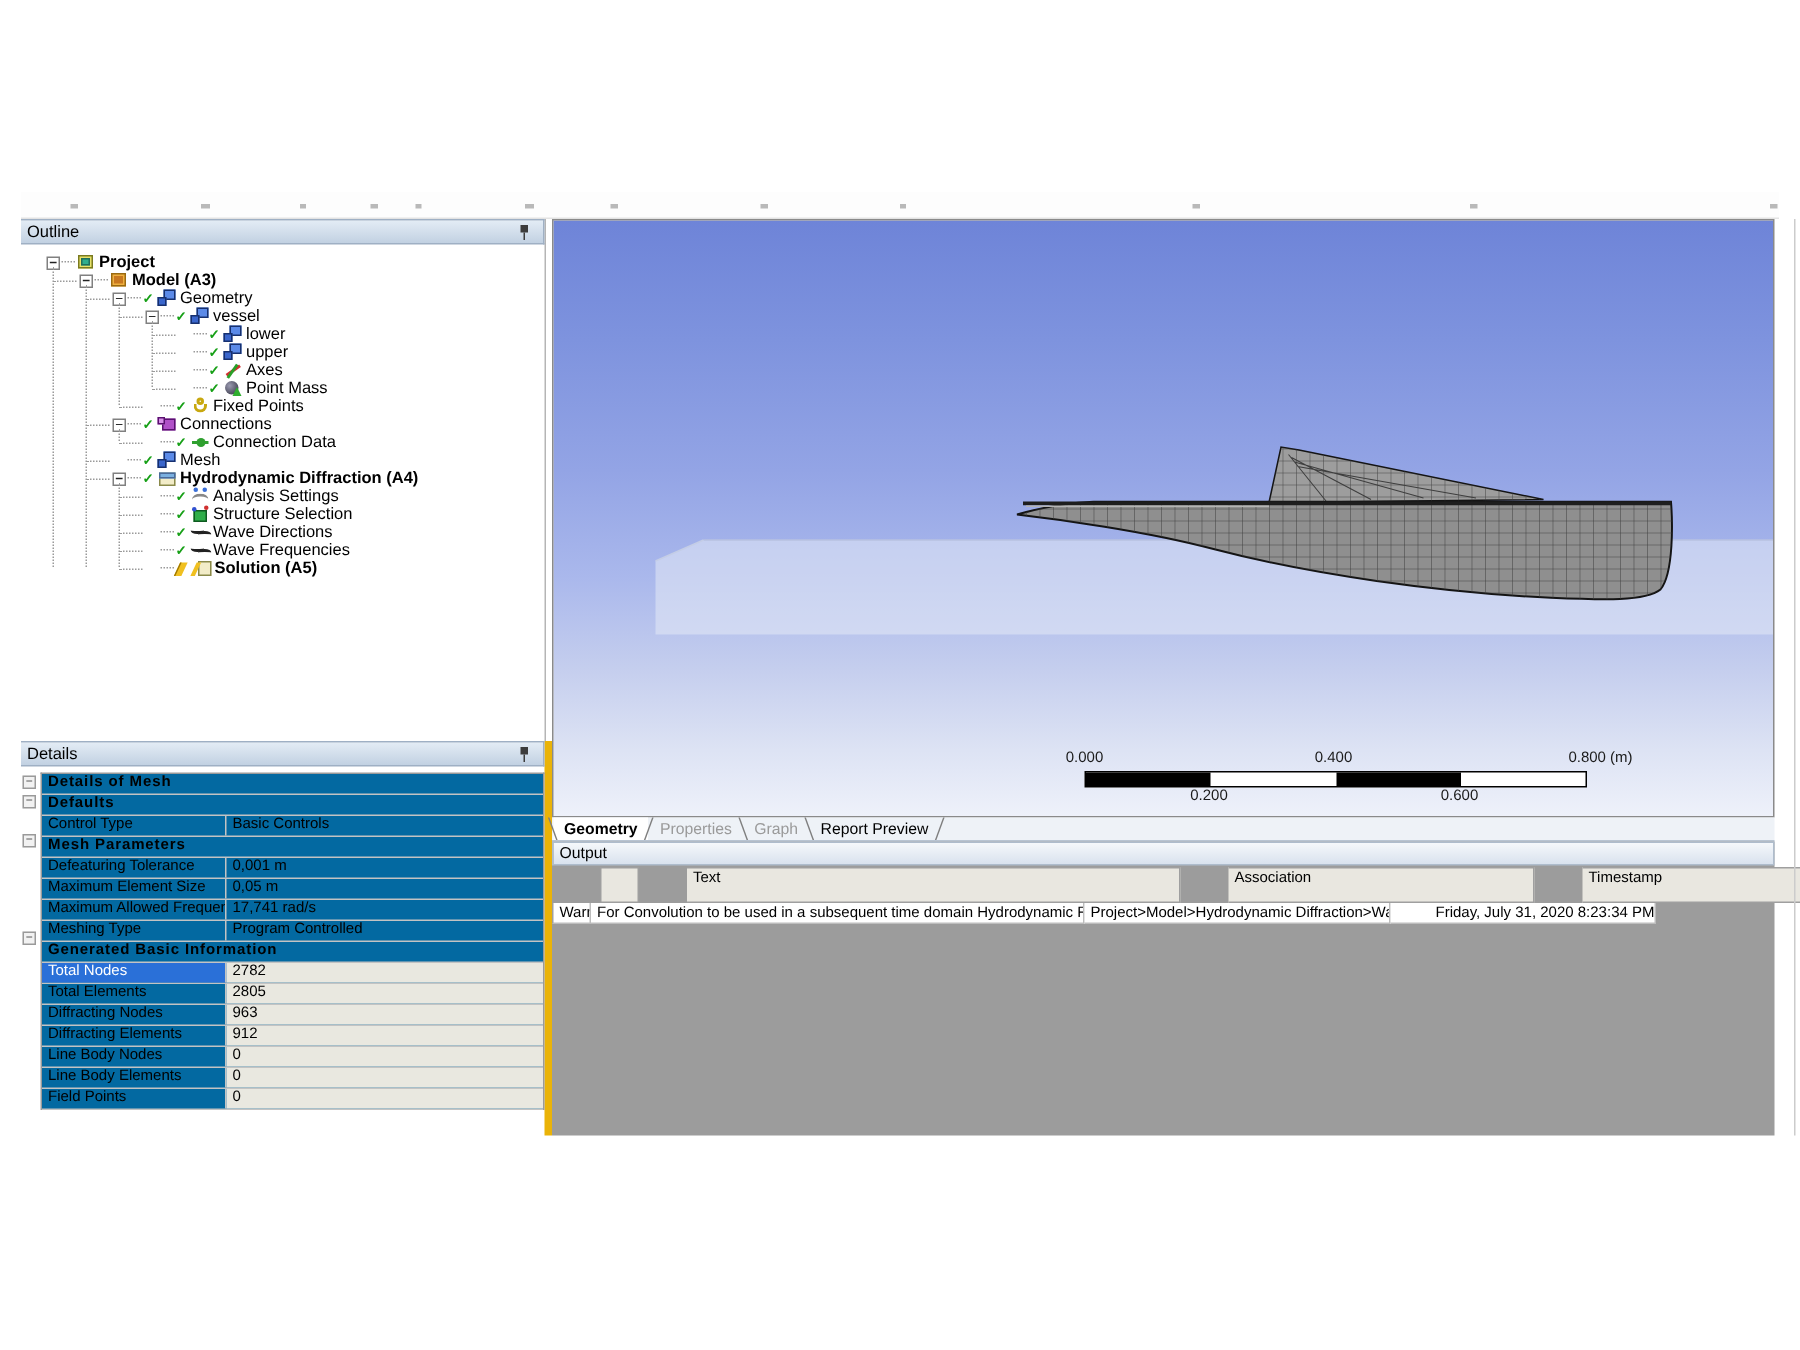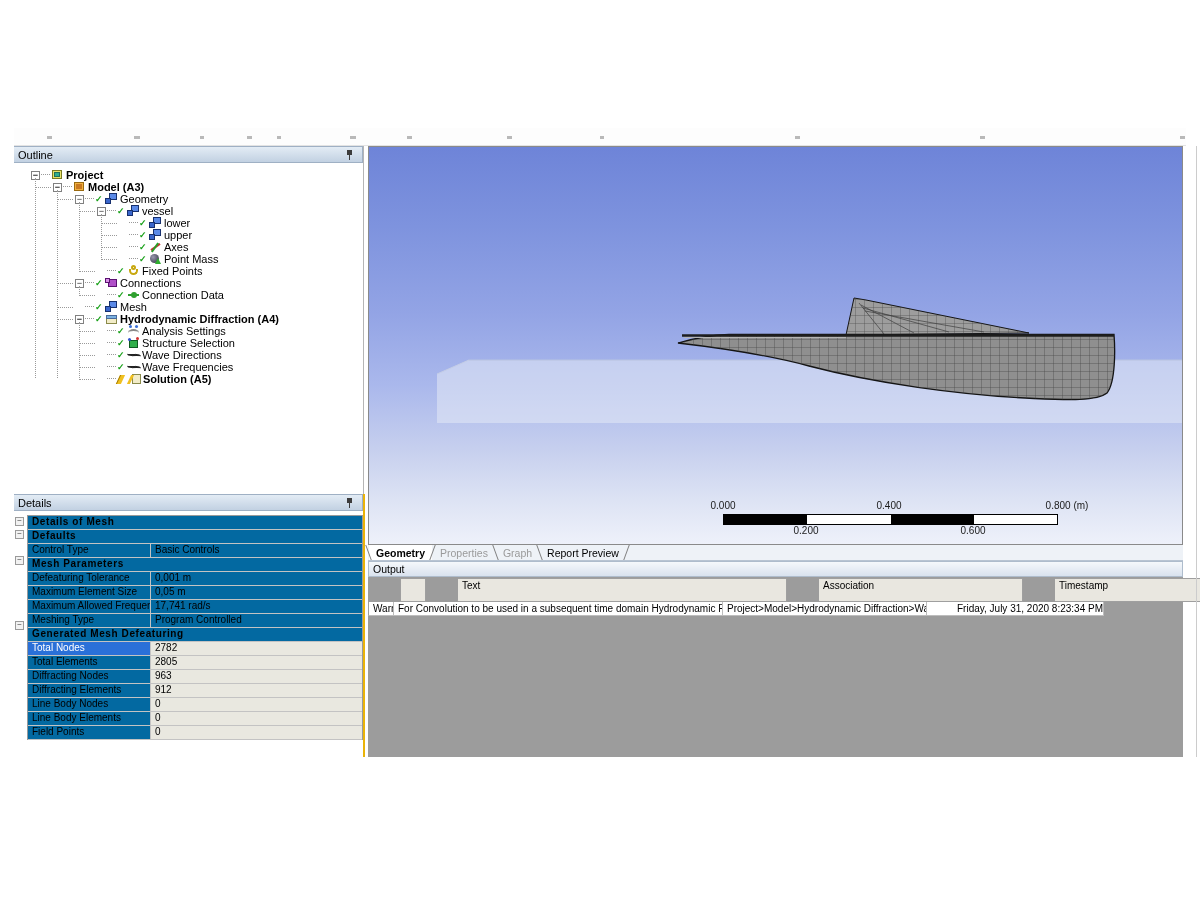--- a/index.html
+++ b/index.html
@@ -54,21 +54,21 @@
   .ic-hd::after{left:1px;top:2px;width:11px;height:4px;background:#7ab0e0;border:1px solid #4a6a9a;}
   .ic-analysis::before{left:1px;top:4px;width:11px;height:8px;border-top:2px solid #888;border-radius:50%;}
   .ic-analysis::after{left:2px;top:0;width:3px;height:3px;background:#3a6fd8;border-radius:50%;box-shadow:6px 0 0 #3a6fd8;}
   .ic-structsel::before{left:2px;top:3px;width:9px;height:8px;background:#2fae4a;border:1px solid #0e5a20;}
   .ic-structsel::after{left:9px;top:0;width:3px;height:3px;background:#d03030;border-radius:50%;box-shadow:-8px 1px 0 #3050d0;}
   .ic-wave::before{left:0;top:2px;width:9px;height:5px;border-bottom:2px solid #222;border-radius:50%;}
   .ic-wave::after{left:5px;top:5px;width:9px;height:5px;border-top:2px solid #222;border-radius:50%;}
   .ic-solution::before{left:4px;top:1px;width:9px;height:10px;background:#f2ecc8;border:1px solid #8a8a4a;}
   .ic-solution::after{left:1px;top:2px;width:3px;height:9px;background:#f0c020;transform:skewX(-25deg);}
   
-  #details-panel{position:absolute;left:14px;top:494px;width:349px;height:263px;background:#fff;border-right:2px solid #eab308;}
+  #details-panel{position:absolute;left:14px;top:494px;width:349px;height:263px;background:#fff;border-right:5px solid #eab308;}
   #details-body{position:absolute;left:0;top:18px;right:0;bottom:0;}
   #details-table{position:absolute;left:13px;top:3px;width:336px;border:1px solid #9a9a9a;border-bottom:none;box-sizing:border-box;}
   .drow{display:flex;height:13px;border-bottom:1px solid #c3c3c3;font-size:10px;line-height:12px;background:#0369a1;}
   .drow .sec{flex:1;font-weight:bold;letter-spacing:.6px;padding-left:4px;}
   .dlab{flex:none;width:118px;padding-left:4px;border-right:1px solid #c3c3c3;overflow:hidden;white-space:nowrap;}
   .dval{flex:1;padding-left:4px;overflow:hidden;white-space:nowrap;}
   .dval.ro{background:#e9e8e0;}
   .dlab.sel{background:#2a70d8;color:#fff;}
   .gbox{position:absolute;left:1px;width:9px;height:9px;box-sizing:border-box;border:1px solid #9a9a9a;background:#f2f2f2;
         font-size:8px;line-height:6px;text-align:center;color:#444;}
@@ -310,21 +310,21 @@
           </div>
           <div class="drow">
             <div class="dlab">Maximum Allowed Frequency</div>
             <div class="dval">17,741 rad/s</div>
           </div>
           <div class="drow">
             <div class="dlab">Meshing Type</div>
             <div class="dval">Program Controlled</div>
           </div>
           <div class="drow">
-            <div class="sec">Generated Mesh Defeaturing</div>
+            <div class="sec">Generated Basic Information</div>
           </div>
           <div class="drow">
             <div class="dlab sel">Total Nodes</div>
             <div class="dval ro">2782</div>
           </div>
           <div class="drow">
             <div class="dlab">Total Elements</div>
             <div class="dval ro">2805</div>
           </div>
           <div class="drow">

